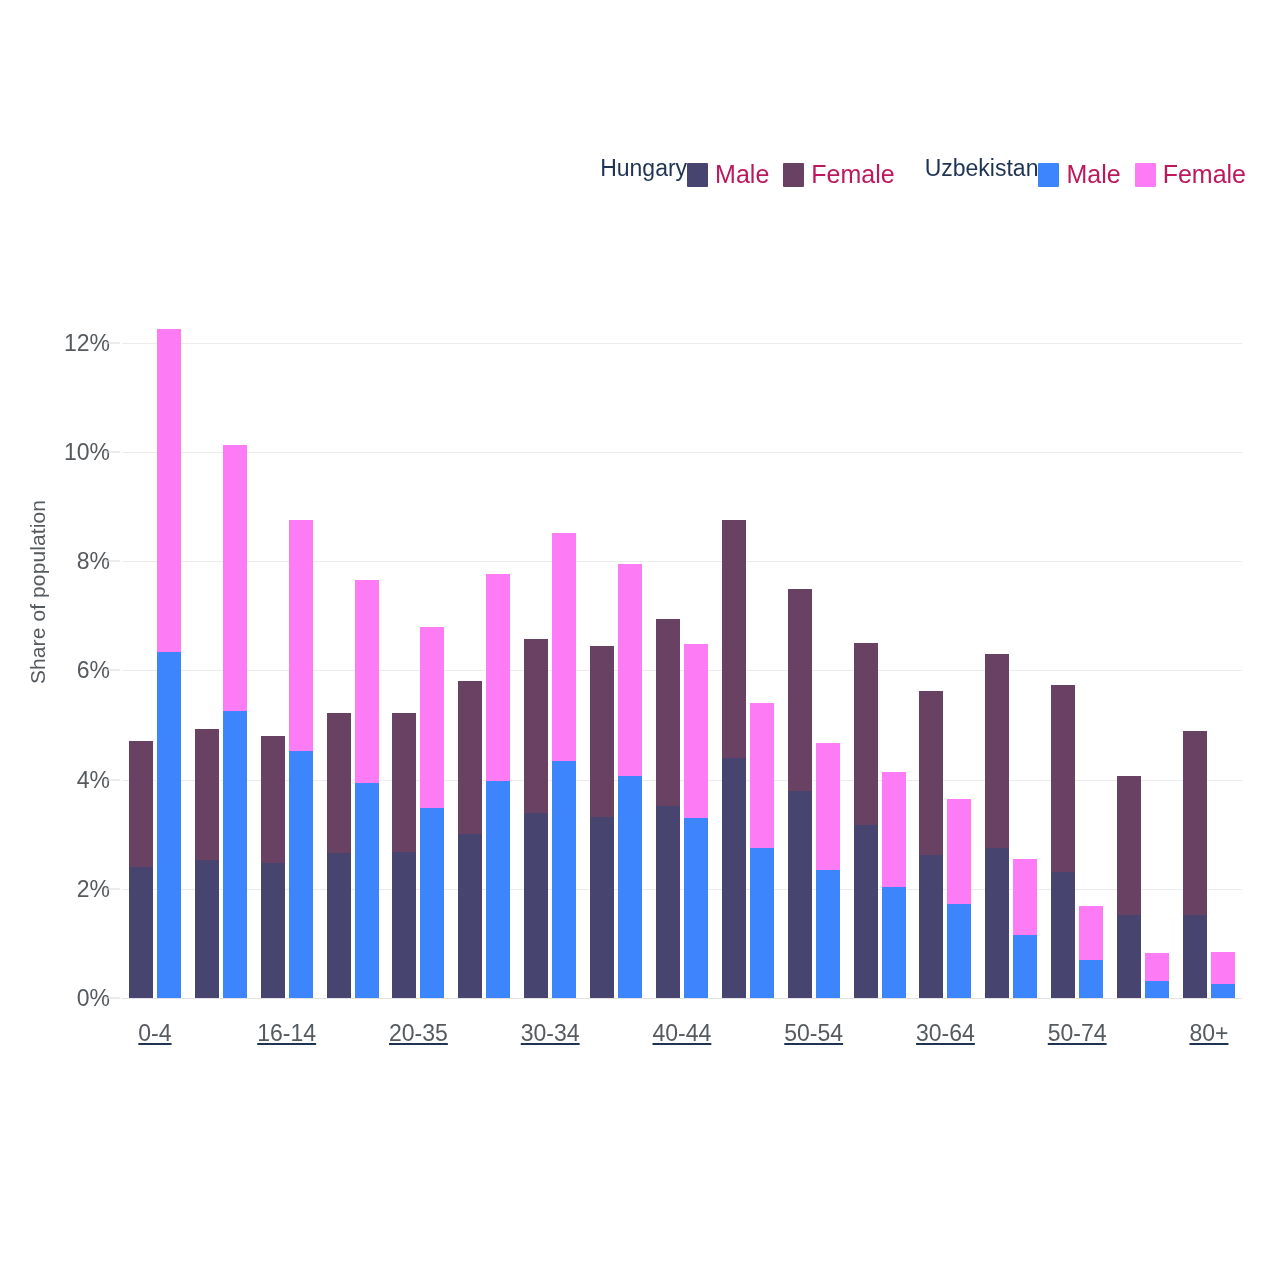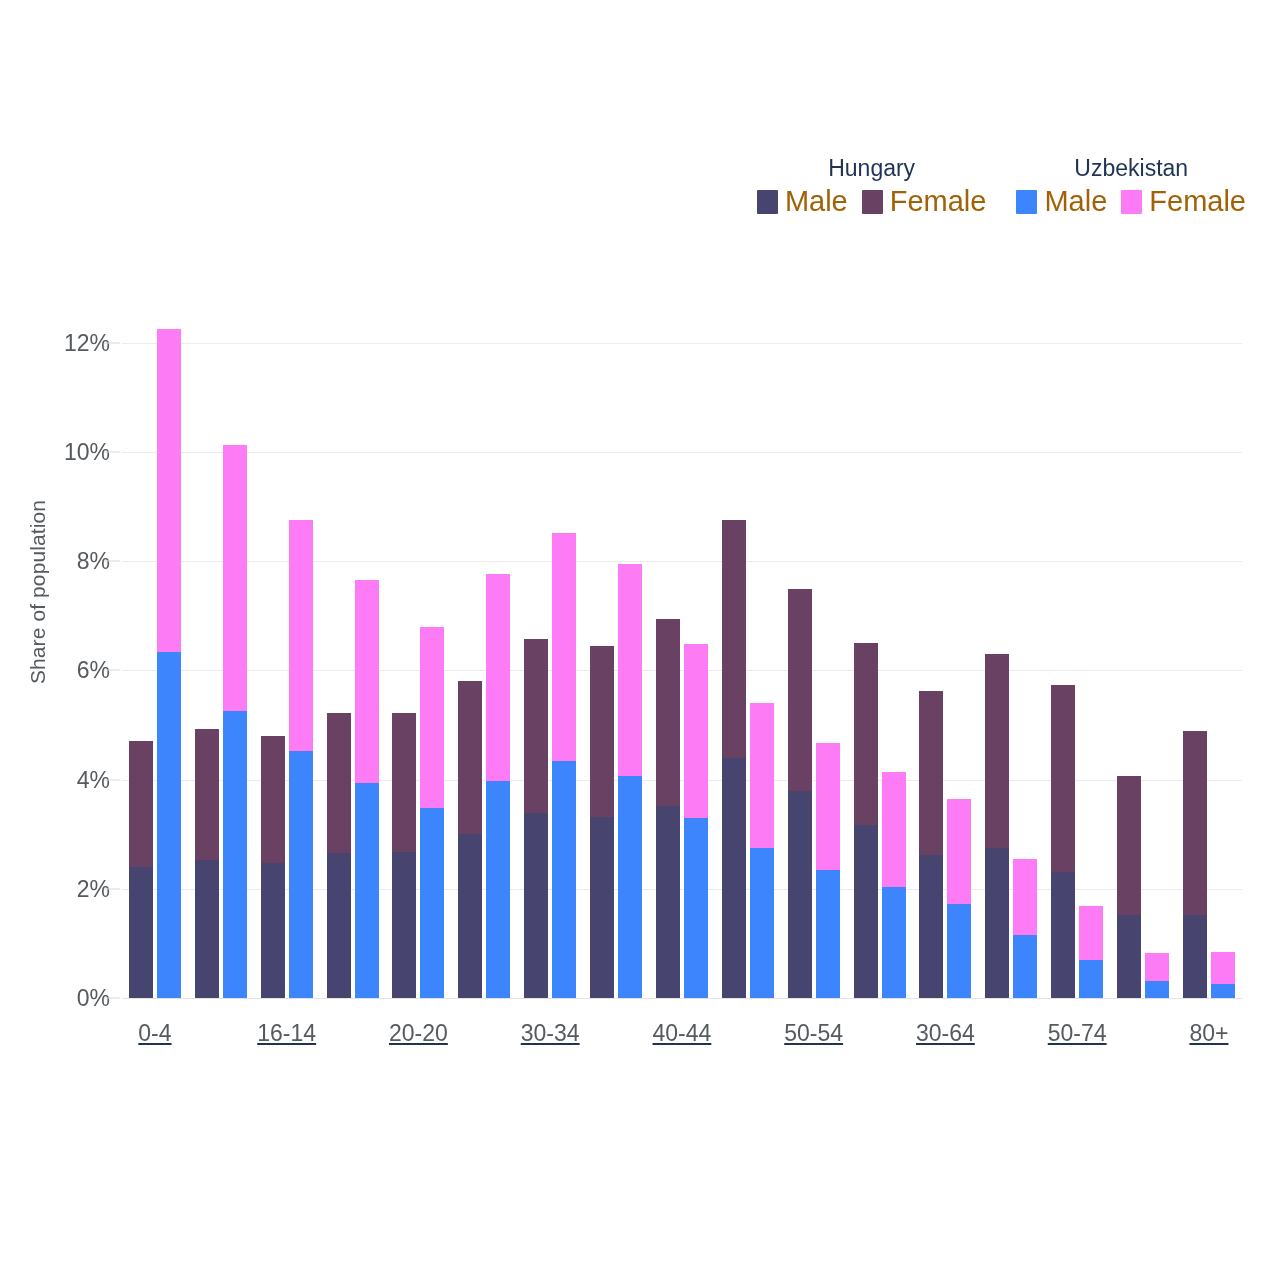--- a/index.html
+++ b/index.html
@@ -24,35 +24,35 @@
   }
 
   
   .legend{
     position:absolute;
     right:34px; top:155px;
     display:flex;
     align-items:flex-start;
     gap:30px;
   }
-  .legend-group{display:flex;flex-direction:column;align-items:center;}
+  .legend-group{display:flex;flex-direction:row;align-items:flex-end;}
   .legend-group-title{
     font-size:23px;
     color:#1f3353;
     margin-bottom:6px;
     line-height:1.15;
   }
   .legend-items{display:flex;align-items:center;gap:14px;}
   .legend-item{display:flex;align-items:center;gap:7px;}
   .legend-swatch{
     width:21px;height:24px;
     display:block;
     border-radius:1px;
   }
-  .legend-label{font-size:29px;color:#a16207;line-height:1;}
+  .legend-label{font-size:25px;color:#be185d;line-height:1;}
 
   
   .plot{
     position:absolute;
     left:122px;
     top:310px;
     width:1120px;
     height:688px;
   }
   .gridline{
@@ -378,21 +378,21 @@
           </div>
         </div>
       </div>
   </div>
 
   <div class="xaxis" id="xaxis">
       <div class="xtick">0-4</div>
       <div class="xtick hidden"></div>
       <div class="xtick">16-14</div>
       <div class="xtick hidden"></div>
-      <div class="xtick">20-20</div>
+      <div class="xtick">20-35</div>
       <div class="xtick hidden"></div>
       <div class="xtick">30-34</div>
       <div class="xtick hidden"></div>
       <div class="xtick">40-44</div>
       <div class="xtick hidden"></div>
       <div class="xtick">50-54</div>
       <div class="xtick hidden"></div>
       <div class="xtick">30-64</div>
       <div class="xtick hidden"></div>
       <div class="xtick">50-74</div>

